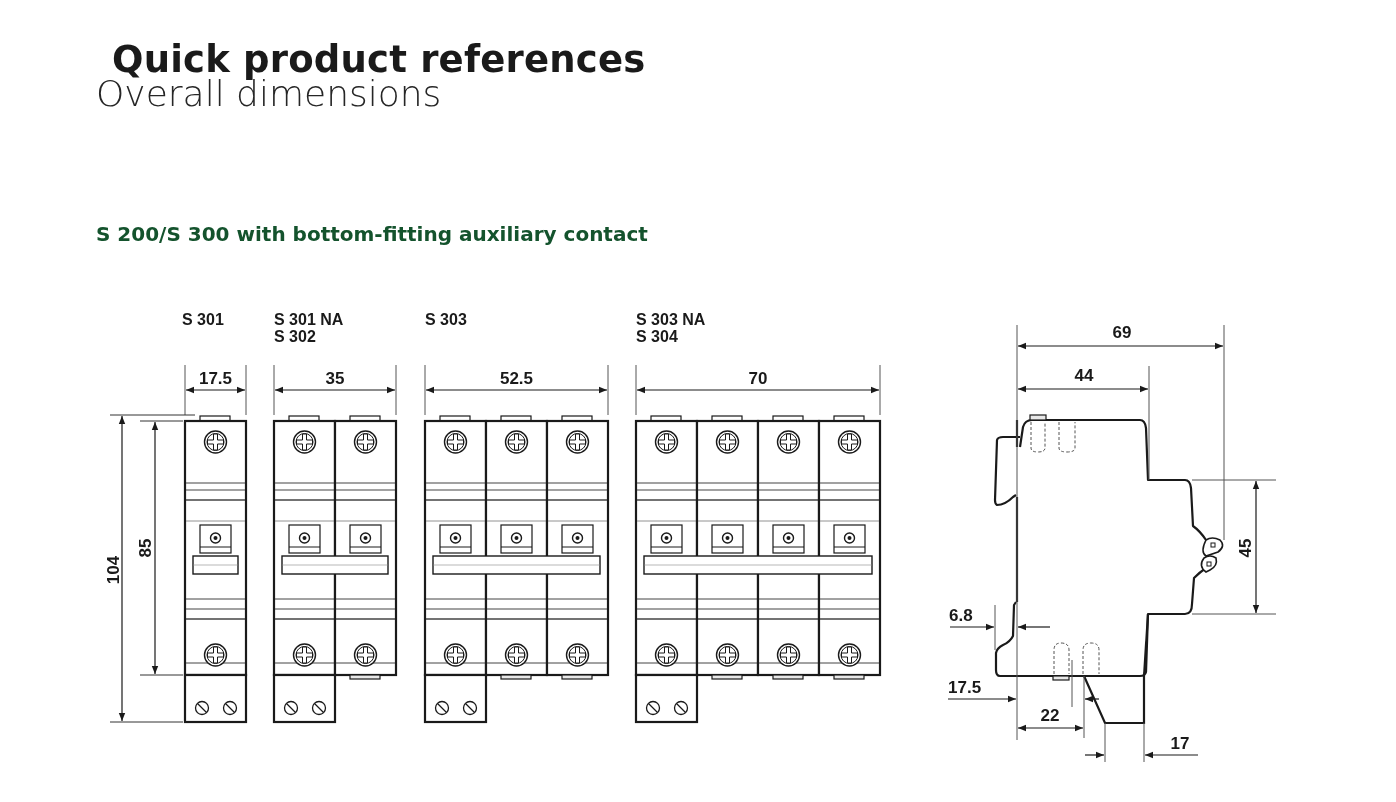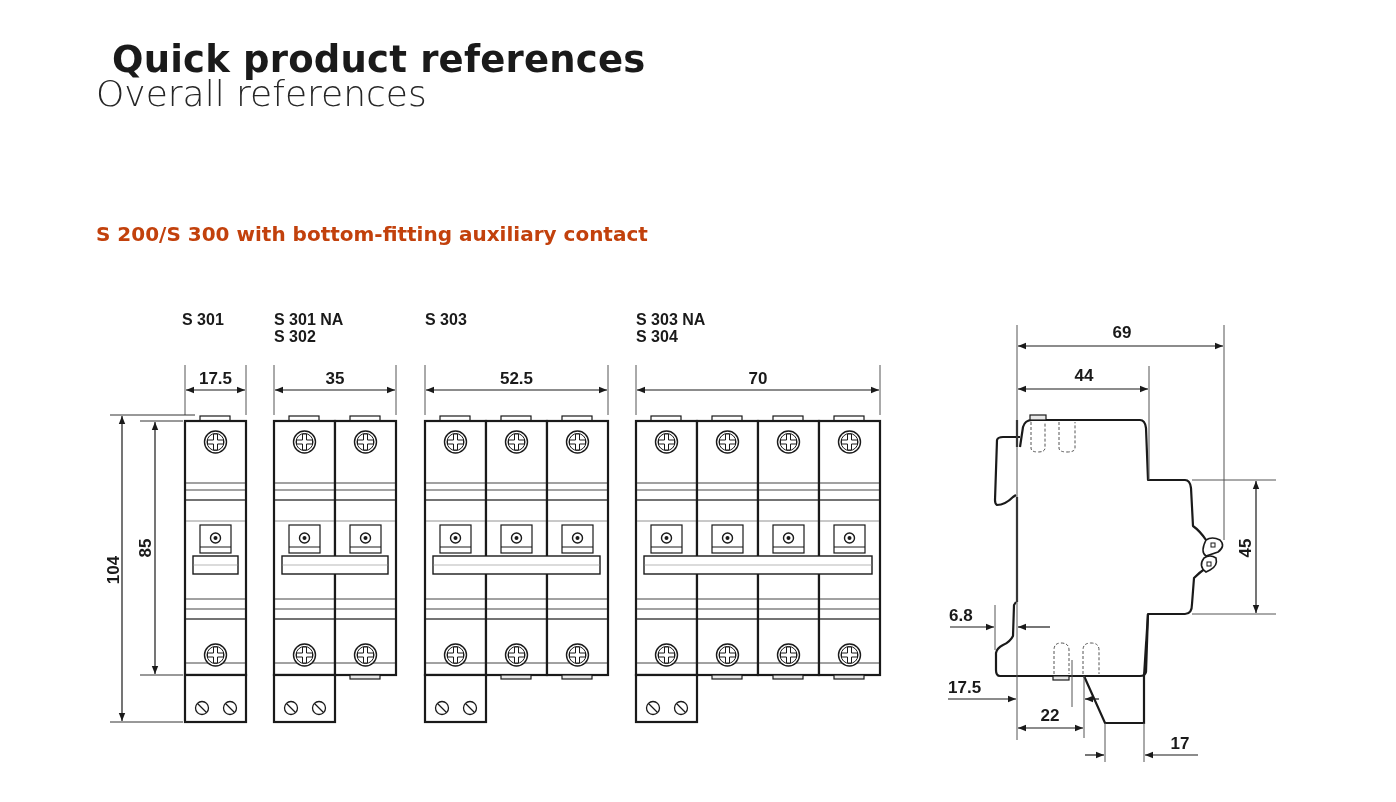--- a/index.html
+++ b/index.html
@@ -1,28 +1,28 @@
 <!DOCTYPE html>
 <html><head>
 <meta charset="utf-8">
 <style>
   html, body { margin:0; padding:0; background:#ffffff; }
   body { width:1396px; height:802px; position:relative; overflow:hidden; font-family:"DejaVu Sans", sans-serif; color:#1a1a1a; }
   .title { position:absolute; left:96px; top:22px; font-size:37px; font-weight:bold; letter-spacing:0.2px; margin:16px; color:#1a1a1a; }
   .subtitle { position:absolute; left:96px; top:73px; font-size:36px; font-weight:200; margin:0; color:#262626; font-family:"DejaVu Sans", sans-serif; }
-  .section { position:absolute; left:96px; top:222px; font-size:20px; font-weight:bold; margin:0; color:#c2410c; }
+  .section { position:absolute; left:96px; top:222px; font-size:20px; font-weight:bold; margin:0; color:#14532d; }
   svg#drawing { position:absolute; left:0; top:0; }
   .lbl { font-family:"Liberation Sans", sans-serif; font-weight:bold; fill:#1a1a1a; }
   .dimtxt { font-family:"Liberation Sans", sans-serif; font-weight:bold; fill:#1a1a1a; font-size:17px; }
 </style>
 </head>
 <body>
 
 <h1 class="title">Quick product references</h1>
-<h2 class="subtitle">Overall references</h2>
+<h2 class="subtitle">Overall dimensions</h2>
 <h3 class="section">S 200/S 300 with bottom-fitting auxiliary contact</h3>
 
 <svg id="drawing" width="1396" height="802" xmlns="http://www.w3.org/2000/svg">
   <defs>
     <marker id="arr" viewBox="0 0 10 10" refX="10" refY="5" markerWidth="10" markerHeight="8" orient="auto-start-reverse" markerUnits="userSpaceOnUse">
       <path d="M0,1 L10,5 L0,9 Z" fill="#1a1a1a"></path>
     </marker>
   </defs>
 
   <g id="fronts">

